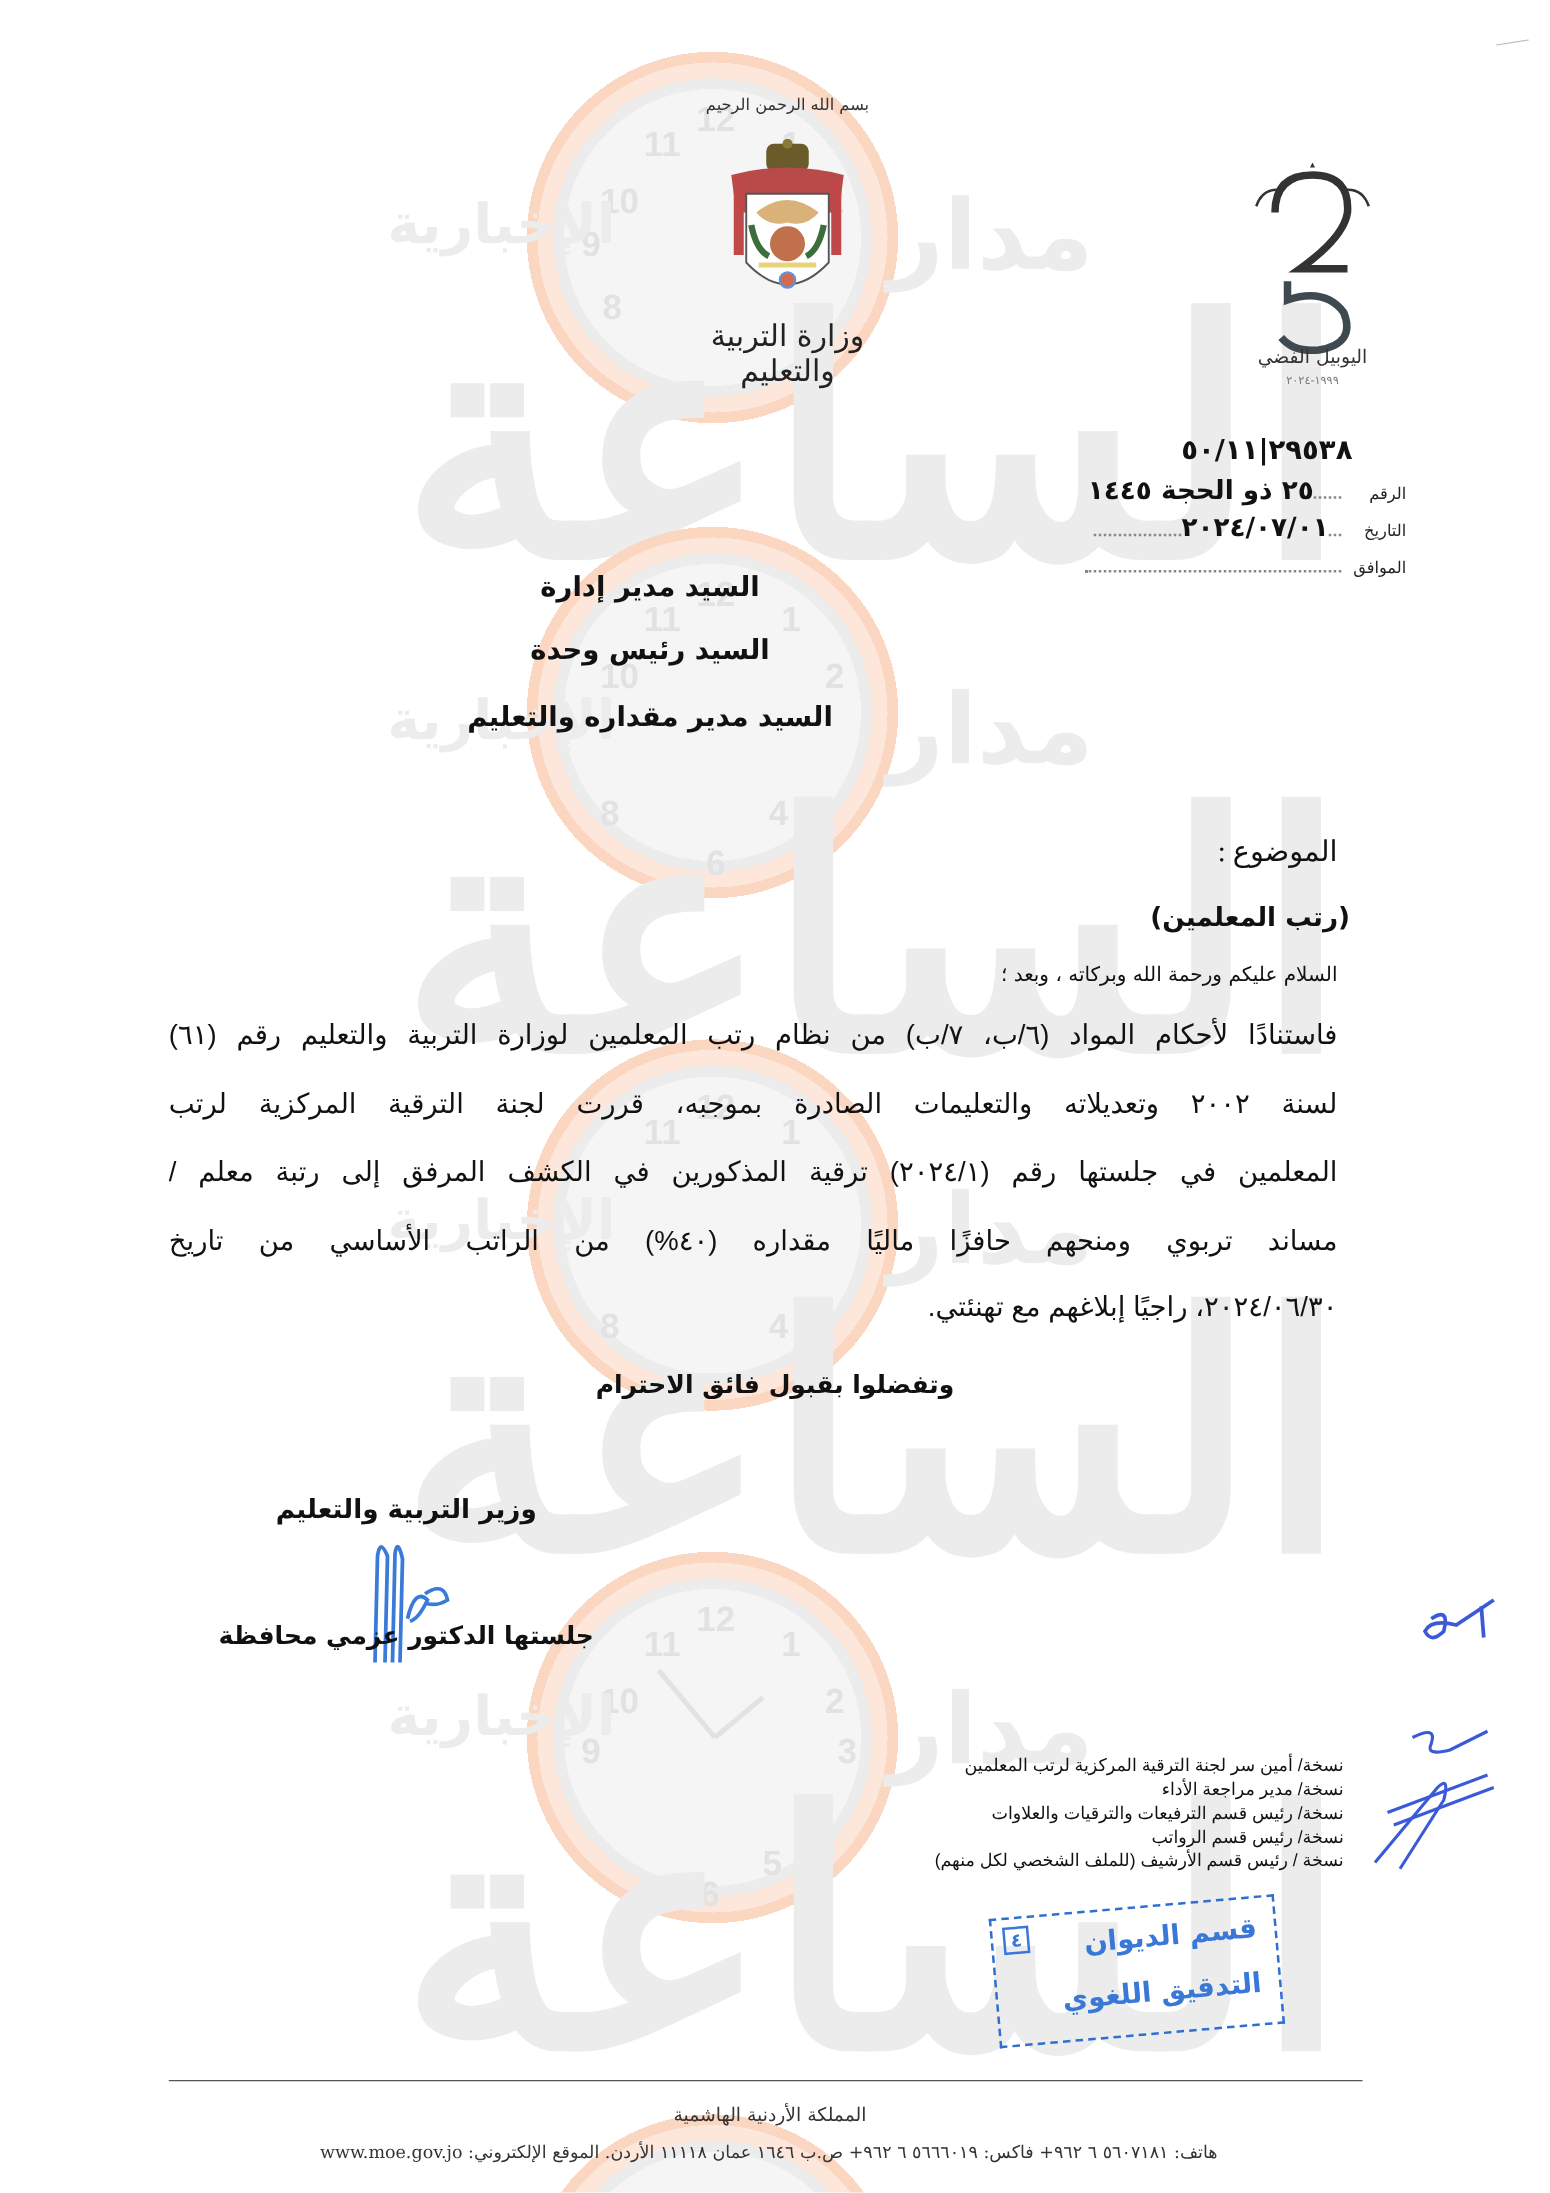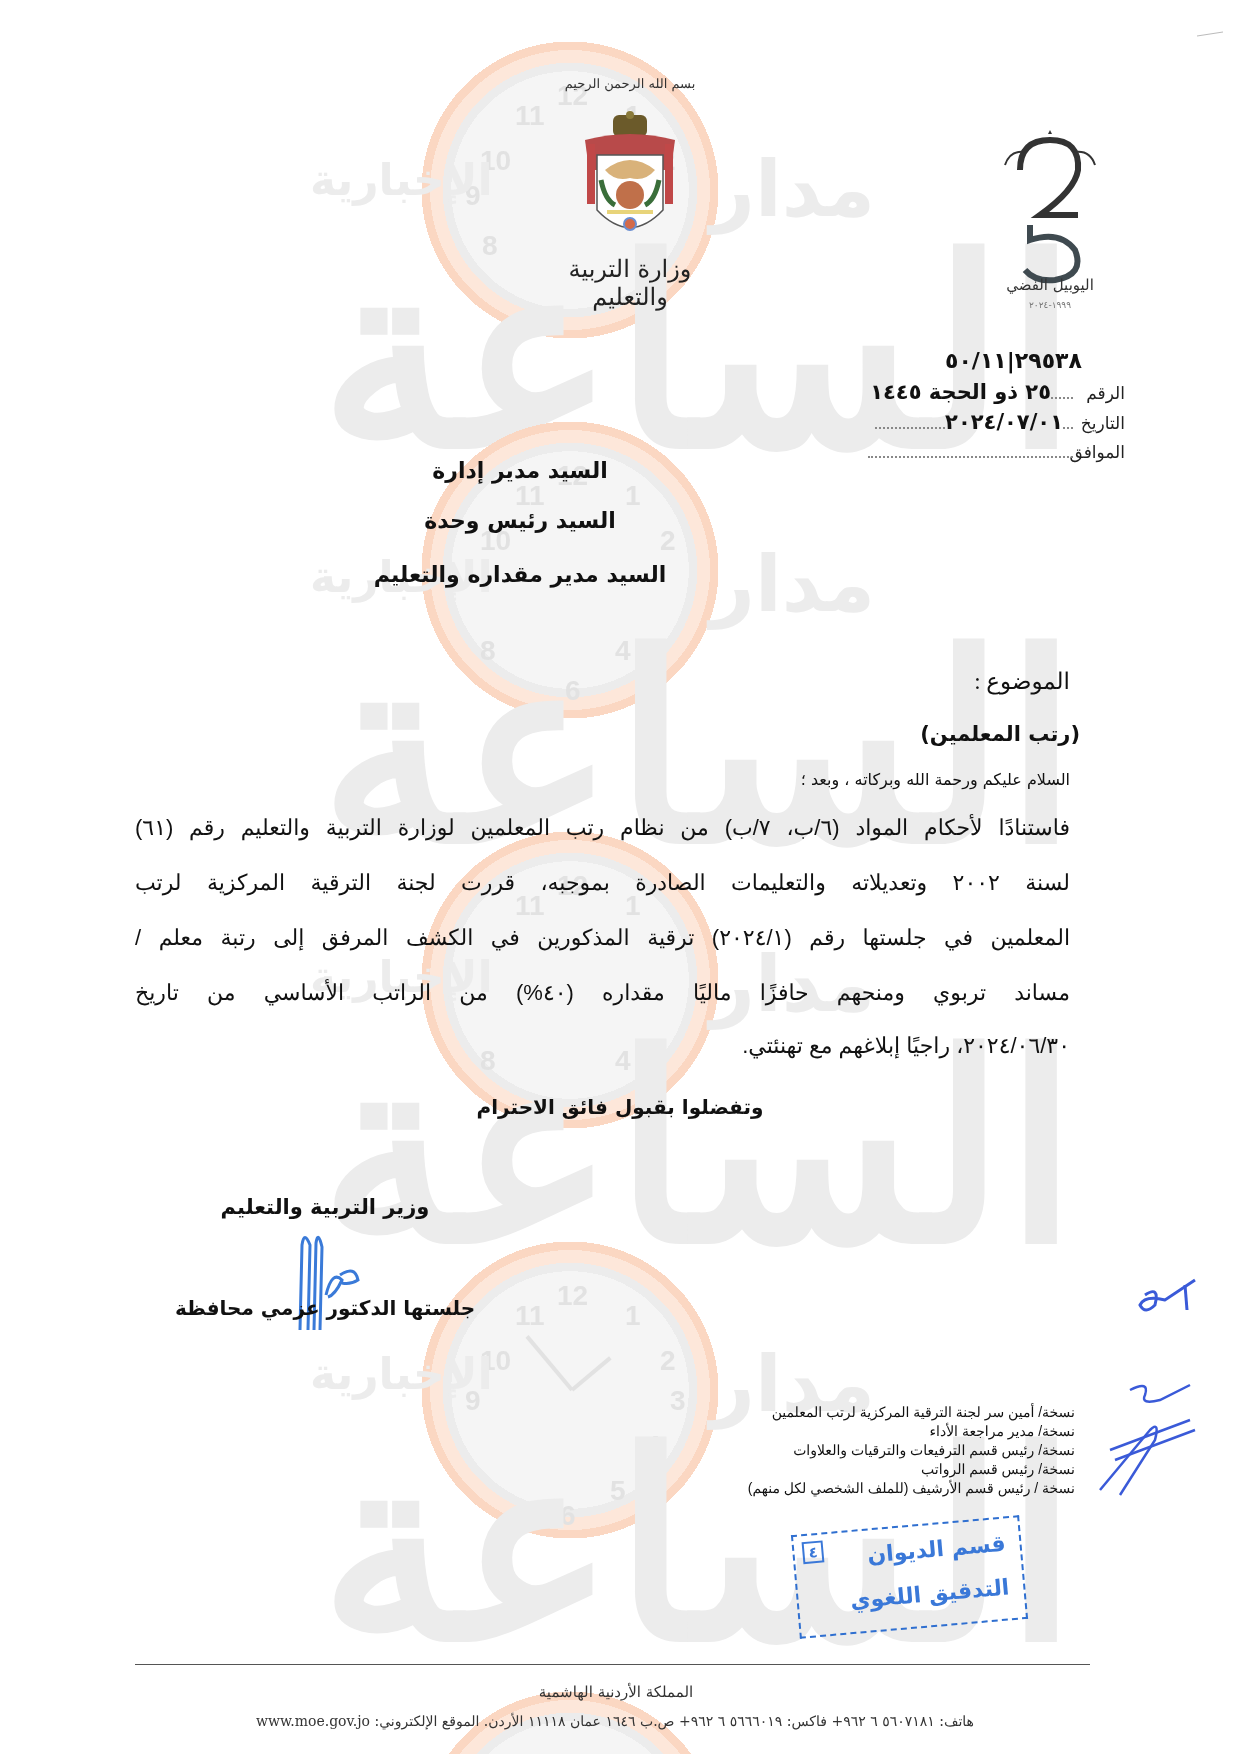--- a/index.html
+++ b/index.html
@@ -27,21 +27,21 @@
   .ministry-name { left: 530px; top: 255px; width: 200px; text-align: center; font-family: "DejaVu Serif", serif;
                    font-size: 24px; color: #222; }
   .jubilee { left: 1000px; top: 130px; width: 100px; height: 160px; }
   .jubilee-label { left: 990px; top: 276px; width: 120px; text-align: center; font-family: "DejaVu Serif", serif;
                    font-size: 15px; color: #333; }
   .jubilee-years { left: 990px; top: 300px; width: 120px; text-align: center; font-size: 9px; color: #777; }
 
   
   .ref-number { left: 945px; top: 348px; font-family: "DejaVu Sans", sans-serif; font-weight: bold; font-size: 22px; direction: ltr; }
   .ref-row { position: absolute; right: 115px; display: flex; align-items: baseline; gap: 0; }
-  .ref-label { font-family: "Liberation Serif", serif; font-size: 17px; color: #222; width: 52px; text-align: right; }
+  .ref-label { font-family: "Liberation Serif", serif; font-size: 13px; color: #222; width: 52px; text-align: right; }
   .ref-dots { border-bottom: 2px dotted #888; height: 14px; }
   .ref-value { font-family: "DejaVu Sans", sans-serif; font-weight: bold; font-size: 21px; }
 
   
   .addressee { position: absolute; left: 0; width: 1040px; text-align: center; font-family: "DejaVu Sans", sans-serif;
                font-weight: bold; font-size: 22px; }
 
   
   .subject-label { right: 170px; top: 668px; font-family: "Liberation Serif", serif; font-size: 23px; }
   .subject-title { right: 160px; top: 722px; font-family: "DejaVu Sans", sans-serif; font-weight: bold; font-size: 21px; }

